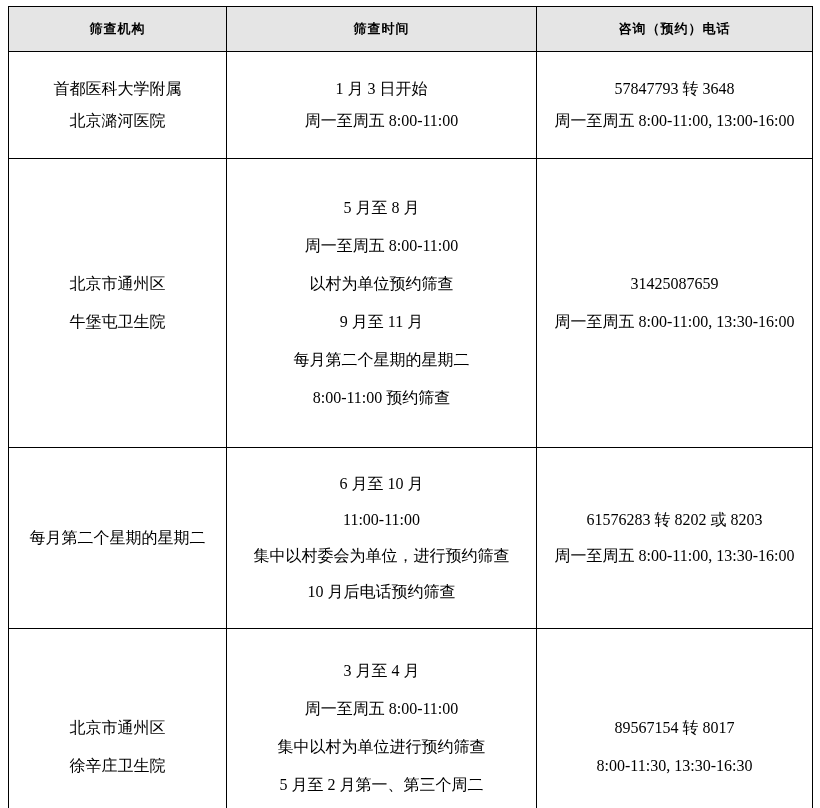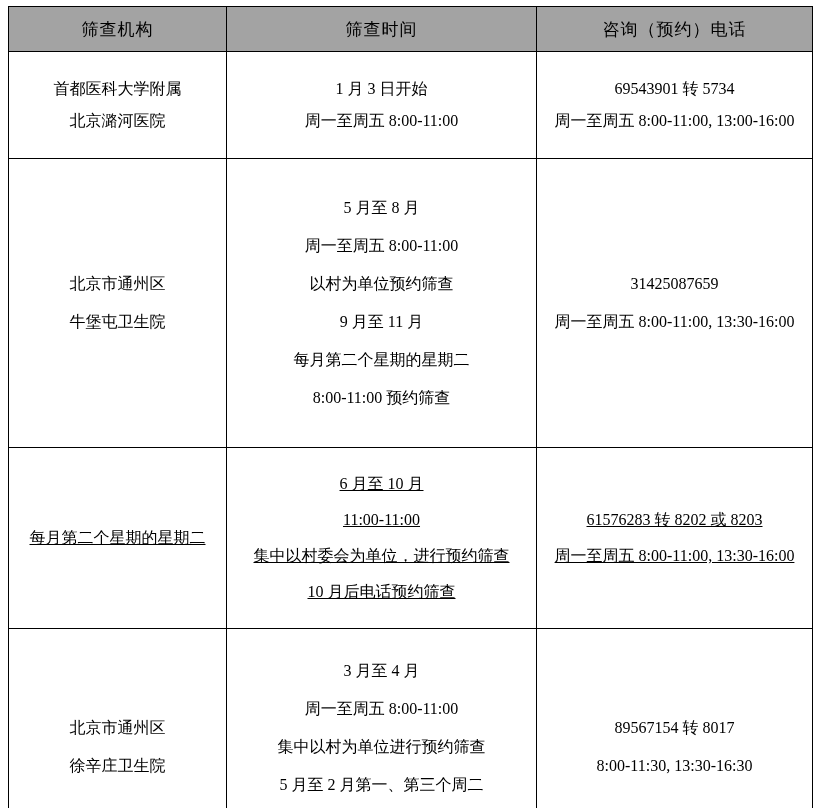--- a/index.html
+++ b/index.html
@@ -25,23 +25,23 @@
     width: 804px;
     table-layout: fixed;
   }
   table.screening-table th,
   table.screening-table td {
     border: 1px solid #000000;
     vertical-align: middle;
     text-align: center;
   }
   thead th {
-    background: #a3a3a3;
-    font-weight: normal;
-    font-size: 17px;
+    background: #e5e5e5;
+    font-weight: bold;
+    font-size: 13px;
     height: 36px;
     padding: 4px 2px;
     letter-spacing: 1px;
   }
   .col-org { width: 218px; }
   .col-time { width: 310px; }
   .col-phone { width: 276px; }
 
   td {
     font-size: 16px;
@@ -58,21 +58,21 @@
     display: block;
     padding: 5px 2px;
     white-space: nowrap;
   }
   
   tr.row-1 td { height: 86px; text-align: right; }
   tr.row-1 .line { padding: 8px 2px; }
   tr.row-2 td { height: 268px; margin-left: 6px; }
   tr.row-2 .line { padding: 11px 2px; }
   tr.row-3 td { height: 160px; }
-  tr.row-3 .line { padding: 10px 2px; text-decoration: underline; }
+  tr.row-3 .line { padding: 10px 2px; }
   tr.row-4 td { height: 216px; }
   tr.row-4 .line { padding: 11px 2px; }
 </style>
 </head>
 <body>
 
 <div class="sheet">
   <table class="screening-table">
     <colgroup>
       <col class="col-org">
@@ -96,21 +96,21 @@
           </div>
         </td>
         <td>
           <div class="cell-lines">
             <span class="line">1 月 3 日开始</span>
             <span class="line">周一至周五 8:00-11:00</span>
           </div>
         </td>
         <td>
           <div class="cell-lines">
-            <span class="line">69543901 转 5734</span>
+            <span class="line">57847793 转 3648</span>
             <span class="line">周一至周五 8:00-11:00, 13:00-16:00</span>
           </div>
         </td>
       </tr>
 
       <tr class="row-2">
         <td>
           <div class="cell-lines">
             <span class="line">北京市通州区</span>
             <span class="line">牛堡屯卫生院</span>

